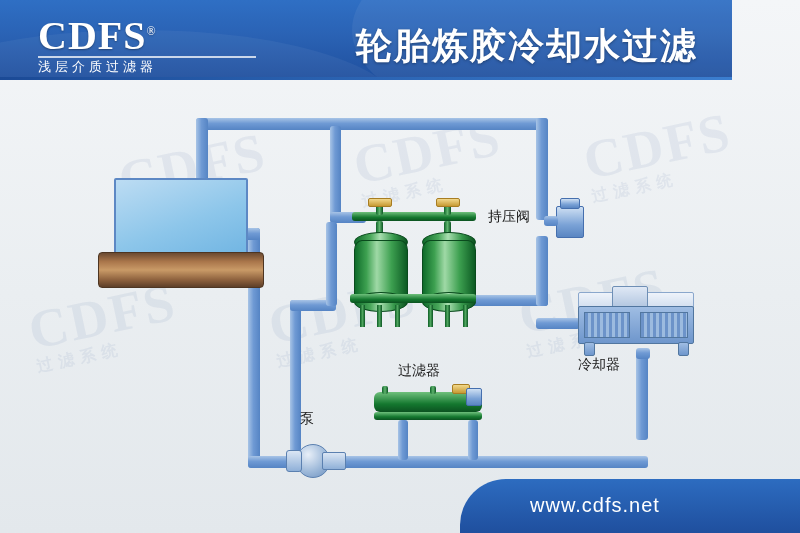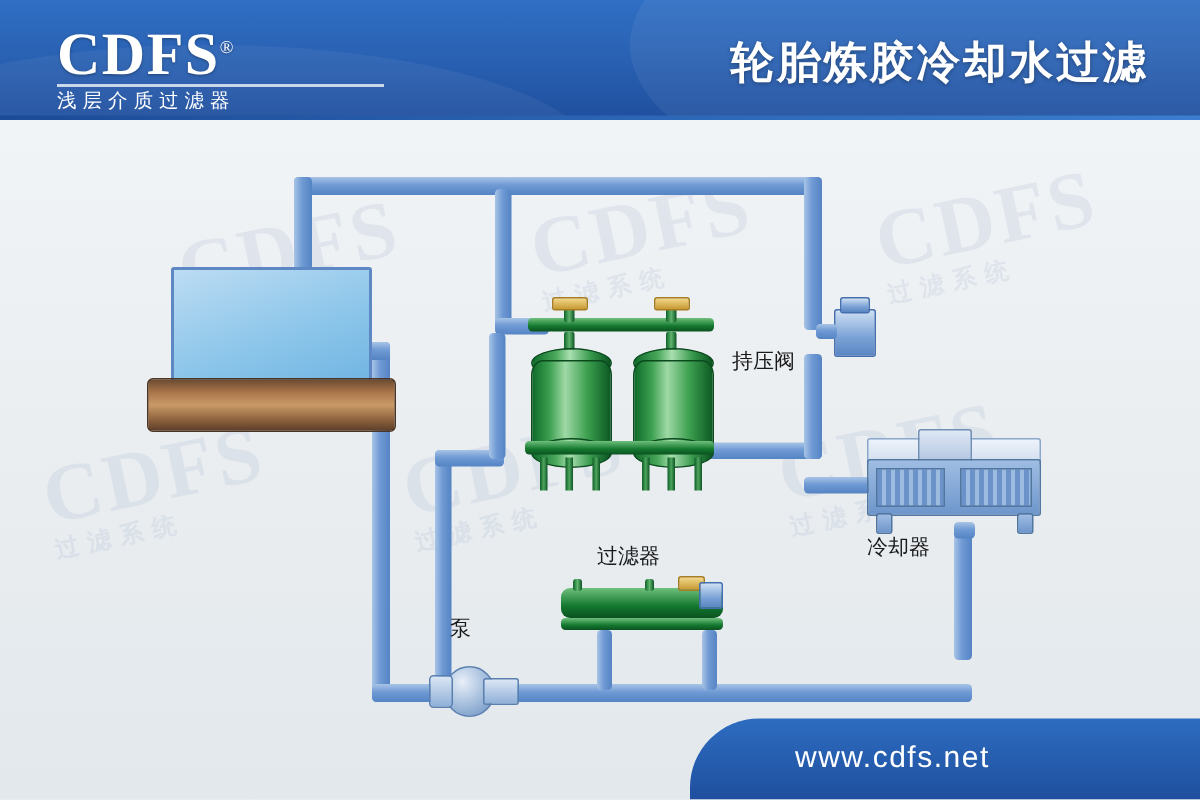--- a/index.html
+++ b/index.html
@@ -5,39 +5,39 @@
   html,body{margin:0;padding:0;}
   body{
     width:800px;height:533px;overflow:hidden;
     font-family:"Liberation Sans","DejaVu Sans",sans-serif;
     background:#eef1f4;
   }
   #page{position:relative;width:800px;height:533px;overflow:hidden;
         background:linear-gradient(180deg,#f4f6f8 0%,#eaeef1 55%,#e3e8ec 100%);}
 
   
-  .header{position:absolute;left:0;top:0;width:800px;height:80px;
+  .header{position:absolute;left:0;top:0;width:732px;height:80px;
           background:linear-gradient(180deg,#2f6fc4 0%,#2a62b4 45%,#1f4f9e 100%);
           overflow:hidden;}
   .header:after{content:"";position:absolute;left:0;bottom:0;width:100%;height:3px;
           background:linear-gradient(90deg,#1b4a96,#3b7ed0);}
   .hdr-curve{position:absolute;right:-40px;top:-70px;width:420px;height:200px;
           border-radius:50%;background:rgba(255,255,255,0.06);}
   .hdr-curve2{position:absolute;left:-120px;top:30px;width:520px;height:160px;
           border-radius:50%;background:rgba(255,255,255,0.05);}
   .logo-wrap{position:absolute;left:38px;top:10px;width:230px;height:62px;}
   .logo-text{font-family:"Liberation Serif","DejaVu Serif",serif;font-weight:bold;
           font-size:40px;letter-spacing:1px;color:#ffffff;line-height:42px;
           text-shadow:0 1px 2px rgba(0,0,0,0.35);}
   .logo-reg{font-size:12px;vertical-align:super;font-weight:normal;}
   .logo-sub{font-size:13px;color:#ffffff;letter-spacing:4px;margin-top:1px;
           font-family:"Liberation Sans","DejaVu Sans",sans-serif;}
   .logo-underline{position:absolute;left:0;top:46px;width:218px;height:2px;
           background:rgba(255,255,255,0.75);}
-  .hdr-title{position:absolute;right:34px;top:22px;font-size:29px;color:#ffffff;
+  .hdr-title{position:absolute;right:34px;top:22px;font-size:36px;color:#ffffff;
           font-weight:bold;letter-spacing:2px;
           font-family:"DejaVu Sans","Liberation Sans",sans-serif;
           text-shadow:0 1px 3px rgba(0,0,0,0.35);}
 
   
   .footer{position:absolute;right:0;bottom:0;width:340px;height:54px;
           background:linear-gradient(180deg,#2d6cc0,#1f4f9e);
           border-top-left-radius:46px;}
   .footer .url{position:absolute;left:70px;top:15px;color:#fff;font-size:20px;
           letter-spacing:1px;font-family:"Liberation Sans","DejaVu Sans",sans-serif;}
@@ -203,21 +203,21 @@
     <div class="tank-cap" style="left:422px;top:232px;width:52px;height:18px;"></div>
     <div class="tank-body" style="left:422px;top:240px;width:52px;height:62px;"></div>
     <div class="tank-cap" style="left:422px;top:292px;width:52px;height:18px;"></div>
     <div class="leg" style="left:428px;top:305px;width:5px;height:22px;"></div>
     <div class="leg" style="left:445px;top:305px;width:5px;height:22px;"></div>
     <div class="leg" style="left:463px;top:305px;width:5px;height:22px;"></div>
   </div>
 
   <div class="greenbar" style="left:350px;top:294px;width:126px;height:9px;"></div>
 
-  <div class="label" style="left:488px;top:208px;margin-top:24px;">持压阀</div>
+  <div class="label" style="left:488px;top:208px;">持压阀</div>
   <div class="blue-box" style="left:556px;top:206px;width:26px;height:30px;"></div>
   <div class="blue-box" style="left:560px;top:198px;width:18px;height:9px;"></div>
   <div class="pipe" style="left:544px;top:216px;width:14px;height:10px;"></div>
 
   <div class="label" style="left:578px;top:356px;">冷却器</div>
   <div class="chill-top" style="left:578px;top:292px;width:114px;height:16px;"></div>
   <div class="chill-cab" style="left:612px;top:286px;width:34px;height:22px;"></div>
   <div class="chill-body" style="left:578px;top:306px;width:114px;height:36px;"></div>
   <div class="fanstrip" style="left:584px;top:312px;width:44px;height:24px;"></div>
   <div class="fanstrip" style="left:640px;top:312px;width:46px;height:24px;"></div>

